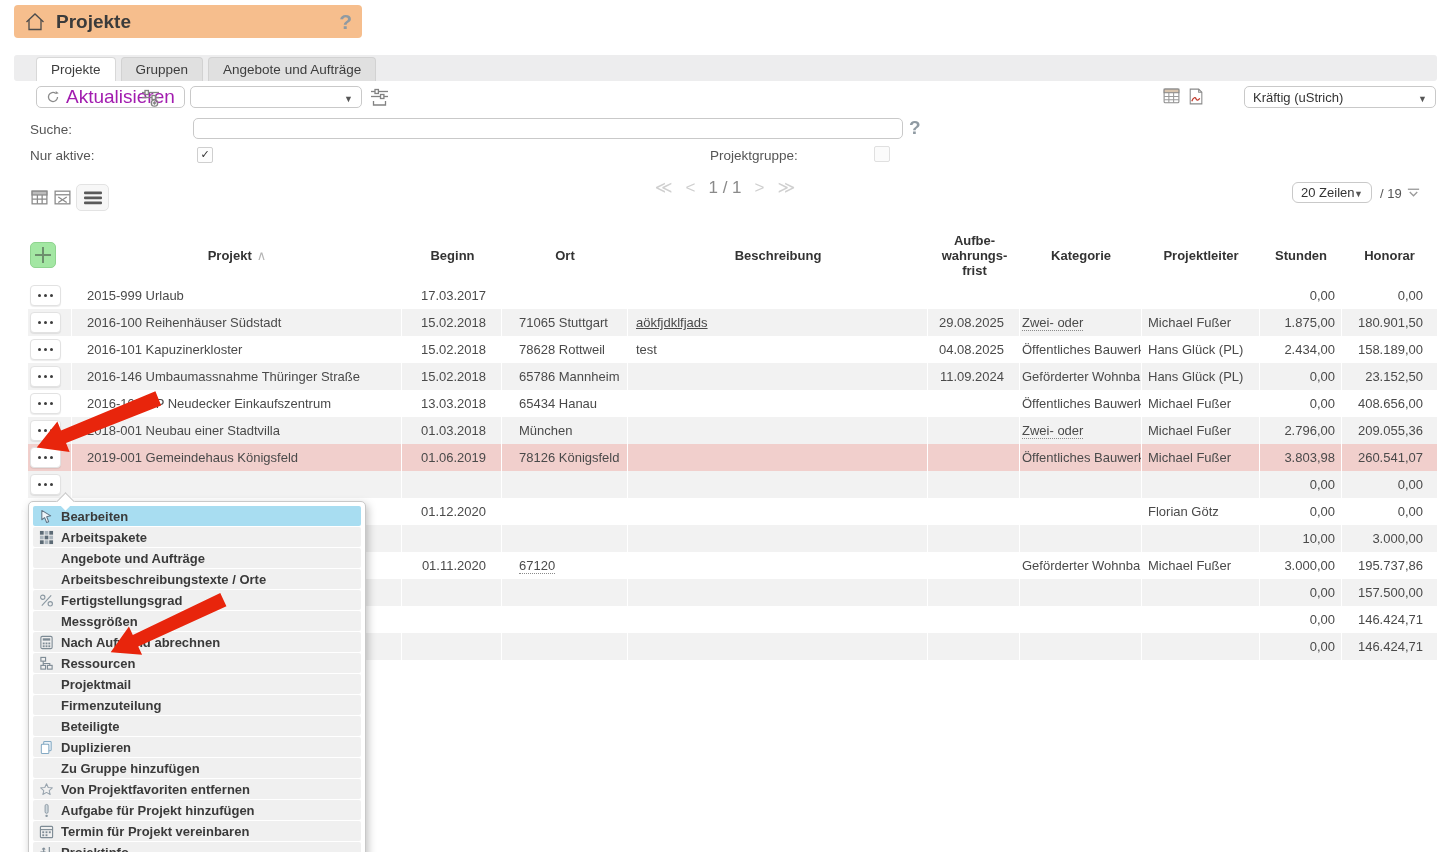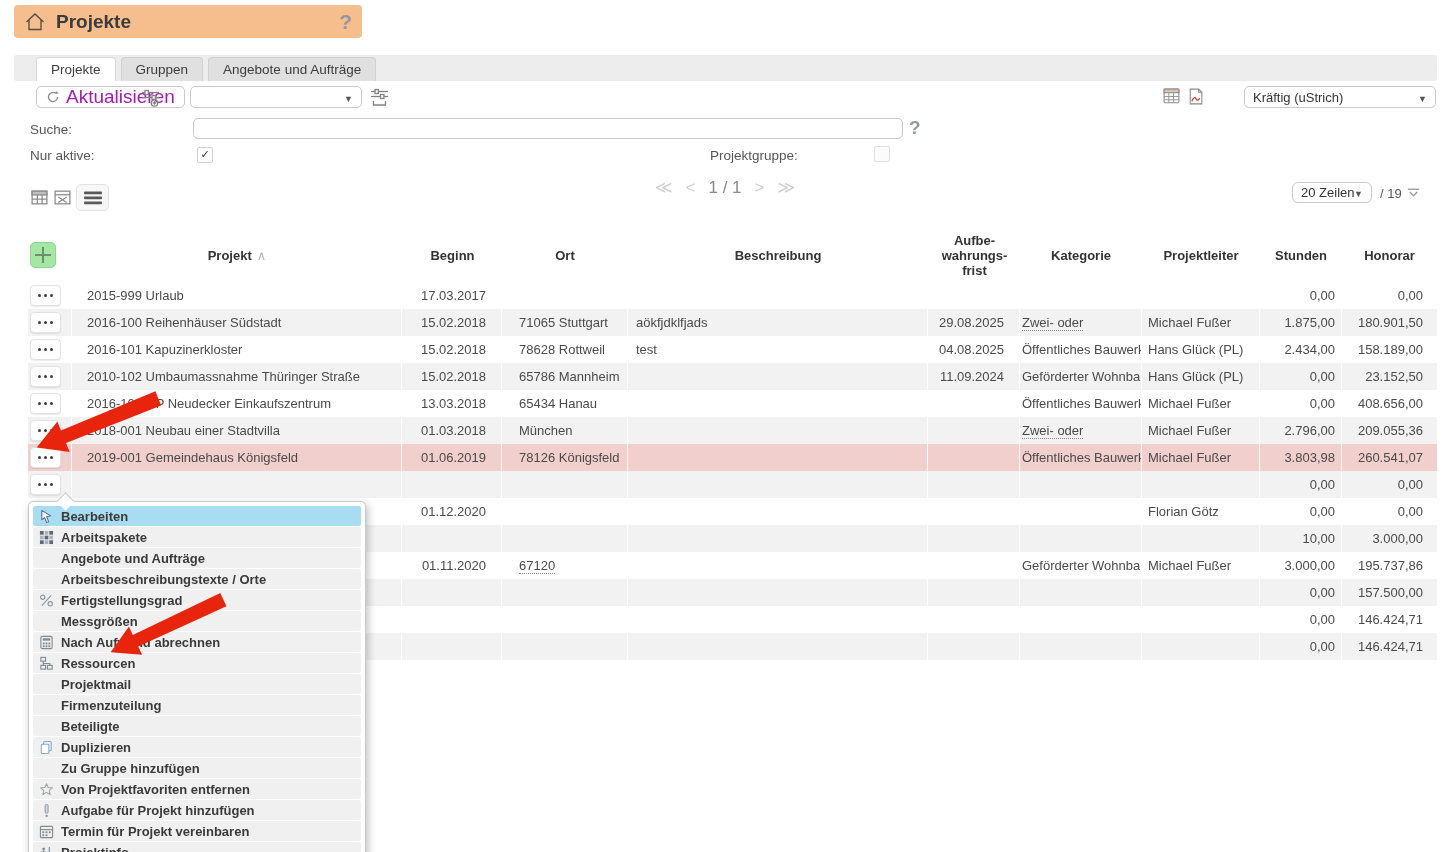--- a/index.html
+++ b/index.html
@@ -56,21 +56,21 @@
   td.c-beginn,th.h-beginn{text-align:right;padding-right:15px;}
   td.c-ort{padding-left:17px;}
   td.c-besch{padding-left:8px;}
   td.c-frist{text-align:right;padding-right:15px;}
   td.c-kat{padding-left:2px;}
   td.c-leiter{padding-left:6px;}
   td.c-std{text-align:right;padding-right:6px;}
   td.c-hon{text-align:right;padding-right:14px;}
   th.h-beginn,th.h-frist{text-align:center;padding-right:0;}
   .sort-caret{color:#b5b5b5;font-weight:400;font-size:13px;margin-left:5px;}
-  .u-link{text-align:right;}
+  .u-link{text-decoration:underline;text-align:right;}
   .u-dot{border-bottom:1px dotted #8a8a8a;}
 
   .add-btn{width:24px;height:24px;background:#a3e7a3;border:1px solid #8fd48f;border-radius:5px;position:relative;
            margin-left:1px;display:block;}
   .add-btn::before,.add-btn::after{content:"";position:absolute;background:#6d8f6d;}
   .add-btn::before{left:4px;top:11px;width:16px;height:2px;}
   .add-btn::after{left:11px;top:4px;width:2px;height:16px;}
 
   .row-menu-btn{width:29px;height:19px;background:#fff;border:1px solid #e2e2e2;border-radius:4px;
                 box-shadow:0 1px 1px rgba(0,0,0,.08);display:flex;align-items:center;justify-content:center;gap:3px;margin-left:1px;}
@@ -289,21 +289,21 @@
           <td class="c-hon">158.189,00</td>
         </tr>
         <tr>
           <td>
             <span class="row-menu-btn">
               <i></i>
               <i></i>
               <i></i>
             </span>
           </td>
-          <td class="c-projekt">2010-102 Umbaumassnahme Thüringer Straße</td>
+          <td class="c-projekt">2016-146 Umbaumassnahme Thüringer Straße</td>
           <td class="c-beginn">15.02.2018</td>
           <td class="c-ort">65786 Mannheim</td>
           <td class="c-besch"></td>
           <td class="c-frist">11.09.2024</td>
           <td class="c-kat">Geförderter Wohnbau</td>
           <td class="c-leiter">Hans Glück (PL)</td>
           <td class="c-std">0,00</td>
           <td class="c-hon">23.152,50</td>
         </tr>
         <tr>

